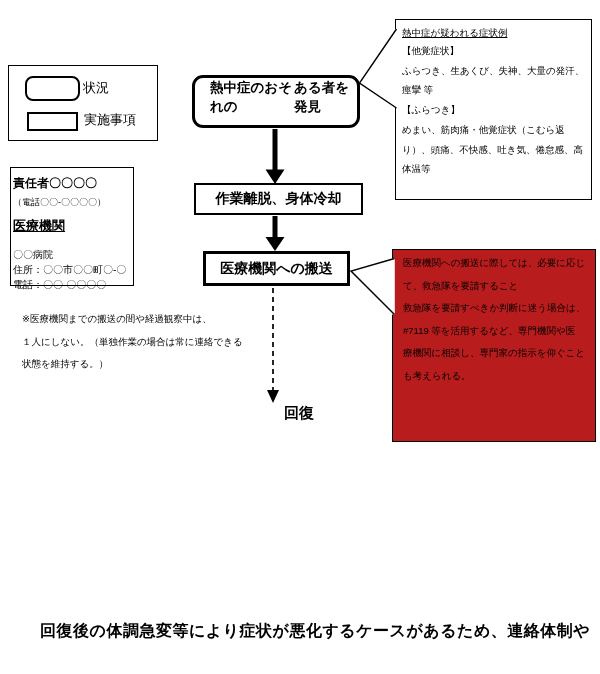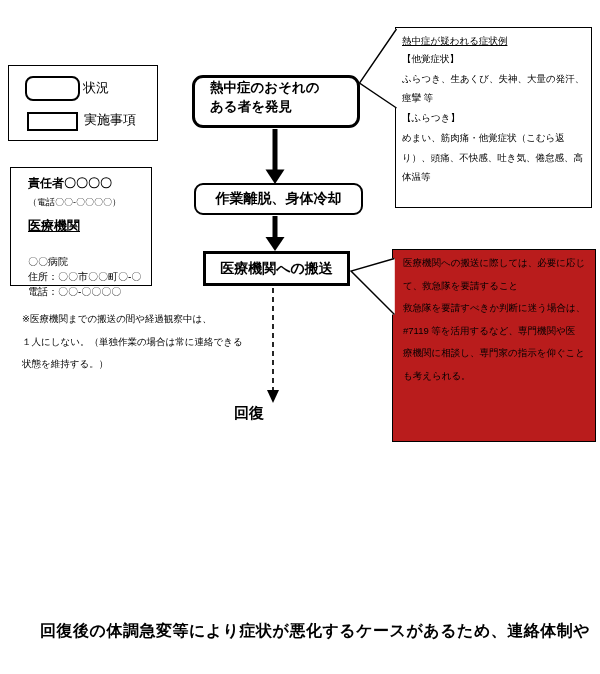--- a/index.html
+++ b/index.html
@@ -13,46 +13,46 @@
   .legend-box{left:8px;top:65px;width:148px;height:74px;border:1.6px solid #000;}
   .legend-sym-rounded{left:16px;top:10px;width:51px;height:21px;border:2.4px solid #000;border-radius:8px;background:#fff;}
   .legend-sym-rect{left:18px;top:46px;width:47px;height:15px;border:2px solid #000;background:#fff;}
   .legend-label{font-weight:normal;font-size:13px;white-space:nowrap;}
   .legend-label.l1{left:74px;top:13px;}
   .legend-label.l2{left:75px;top:45px;}
 
   
   .status-box{
     left:192px;top:75px;width:168px;height:53px;border:3px solid #000;border-radius:11px;
-    box-sizing:border-box;display:flex;flex-direction:column;justify-content:flex-start;
+    box-sizing:border-box;display:flex;flex-direction:row;justify-content:flex-start;
     padding-left:15px;font-weight:bold;font-size:13.5px;line-height:19px;background:#fff;
   }
   .step-box{
     box-sizing:border-box;border:2.6px solid #000;background:#fff;display:flex;
     align-items:center;justify-content:center;font-weight:bold;font-size:14px;white-space:nowrap;
   }
-  .step1{left:194px;top:183px;width:169px;height:32px;border-radius:9px;}
+  .step1{left:194px;top:183px;width:169px;height:32px;}
   .step2{left:203px;top:251px;width:147px;height:35px;border-width:3px;}
-  .recovery{left:234px;top:404px;width:80px;text-align:left;font-weight:bold;font-size:15px;}
+  .recovery{left:234px;top:404px;width:80px;text-align:right;font-weight:bold;font-size:15px;}
 
   
-  .info-box{left:10px;top:167px;width:142px;height:119px;border:1.6px solid #000;box-sizing:border-box;padding:7px 8px 0 17px;}
+  .info-box{left:10px;top:167px;width:124px;height:119px;border:1.6px solid #000;box-sizing:border-box;padding:7px 8px 0 2px;}
   .info-manager{font-weight:bold;font-size:12px;white-space:nowrap;}
   .info-phone-small{font-size:9px;margin-top:4px;white-space:nowrap;}
   .info-heading{font-weight:bold;font-size:13px;text-decoration:underline;margin-top:8px;white-space:nowrap;}
   .info-line{font-size:10px;line-height:15px;white-space:nowrap;}
-  .info-line.first{margin-top:19px;}
+  .info-line.first{margin-top:12px;}
 
   
   .note{left:22px;top:308px;width:400px;font-size:9.5px;}
   .note div{line-height:22.5px;white-space:nowrap;}
 
   
   .symptoms-box{
-    left:395px;top:27px;width:197px;height:181px;border:1.5px solid #000;box-sizing:border-box;
+    left:395px;top:19px;width:197px;height:181px;border:1.5px solid #000;box-sizing:border-box;
     padding:4px 5px 16px 6px;font-size:9.5px;background:#fff;
   }
   .symptoms-title{text-decoration:underline;line-height:18px;white-space:nowrap;}
   .symptoms-line{line-height:19.7px;white-space:nowrap;font-family:Liberation Serif, serif;}
 
   .transport-box{
     left:392px;top:249px;width:204px;height:193px;border:1.5px solid #000;box-sizing:border-box;
     padding:2px 6px 0 10px;font-size:9.5px;background:#b91c1c;
   }
   .transport-line{line-height:22.6px;white-space:nowrap;}

